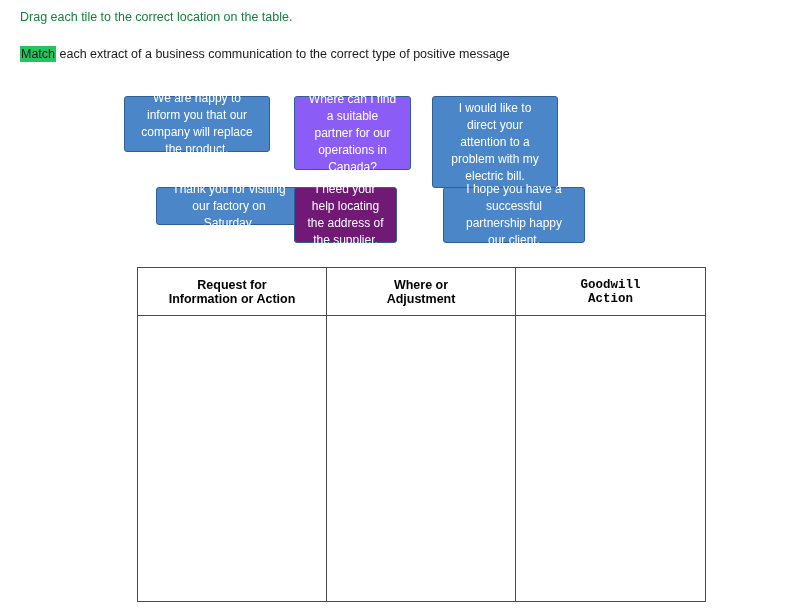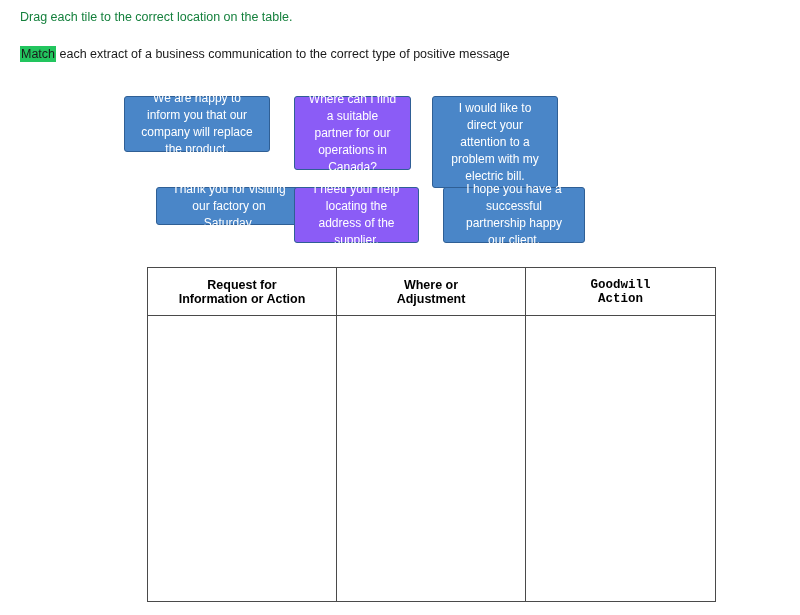--- a/index.html
+++ b/index.html
@@ -54,21 +54,21 @@
     text-align: center;
     display: flex;
     align-items: center;
     justify-content: center;
     padding: 3px 12px;
     pointer-events: auto;
     cursor: move;
   }
   table.answer-table {
     position: absolute;
-    left: 147px;
+    left: 137px;
     top: 267px;
     width: 541px;
     border-collapse: collapse;
     table-layout: fixed;
   }
   table.answer-table th {
     border: 1px solid #4a4a4a;
     font-size: 12.5px;
     font-weight: bold;
     text-align: center;
@@ -91,21 +91,21 @@
 
 <div class="instruction">Drag each tile to the correct location on the table.</div>
 
 <div class="prompt"><span class="highlight">Match</span><span> each extract of a business communication to the correct type of positive message</span></div>
 
 <div class="tiles">
   <div class="tile" style="left: 124px; top: 96px; width: 146px; height: 56px; background: rgb(74, 134, 200); border-color: rgb(47, 95, 149); color: rgb(255, 255, 255);">We are happy to inform you that our company will replace the product.</div>
   <div class="tile" style="left: 294px; top: 96px; width: 117px; height: 74px; background: #8b5cf6; border-color: rgb(47, 95, 149); color: rgb(255, 255, 255);">Where can I find a suitable partner for our operations in Canada?</div>
   <div class="tile" style="left: 432px; top: 96px; width: 126px; height: 92px; background: rgb(74, 134, 200); border-color: rgb(47, 95, 149); color: rgb(255, 255, 255);">I would like to direct your attention to a problem with my electric bill.</div>
   <div class="tile" style="left: 124px; top: 187px; width: 146px; height: 38px; background: rgb(74, 134, 200); border-color: rgb(47, 95, 149); color: rgb(255, 255, 255); margin-left: 32px;">Thank you for visiting our factory on Saturday.</div>
-  <div class="tile" style="left: 294px; top: 187px; width: 125px; height: 56px; background: #8b5cf6; border-color: rgb(47, 95, 149); color: rgb(255, 255, 255);">I need your help locating the address of the supplier.</div>
+  <div class="tile" style="left: 294px; top: 187px; width: 103px; height: 56px; background: #701a75; border-color: rgb(47, 95, 149); color: rgb(255, 255, 255);">I need your help locating the address of the supplier.</div>
   <div class="tile" style="left: 443px; top: 187px; width: 142px; height: 56px; background: rgb(74, 134, 200); border-color: rgb(47, 95, 149); color: rgb(255, 255, 255);">I hope you have a successful partnership happy our client.</div>
 </div>
 
 <table class="answer-table">
   <thead>
     <tr>
       <th class="col-1">
         <div>Request for</div>
         <div>Information or Action</div>
       </th>

